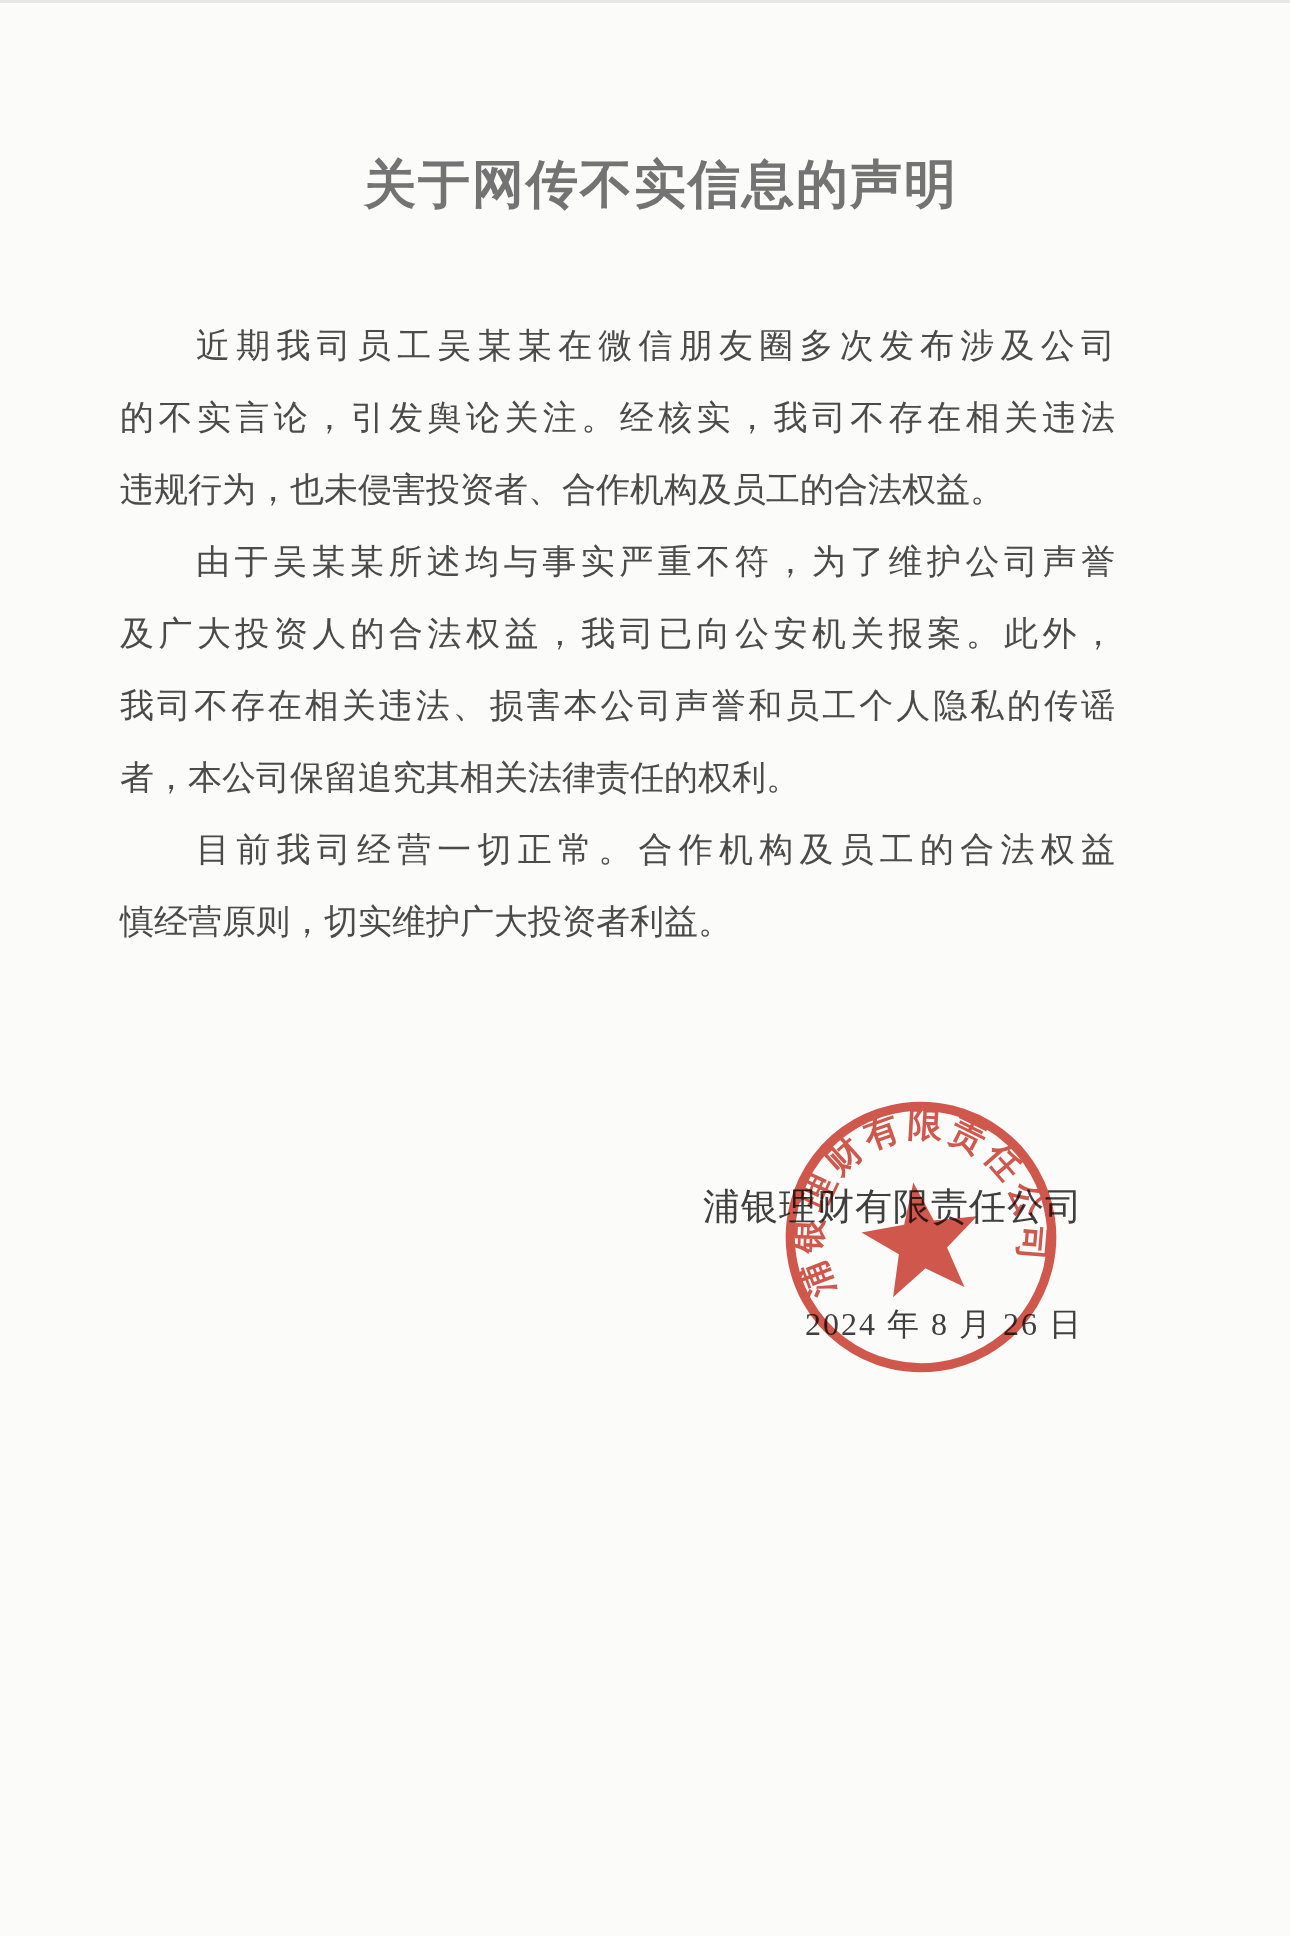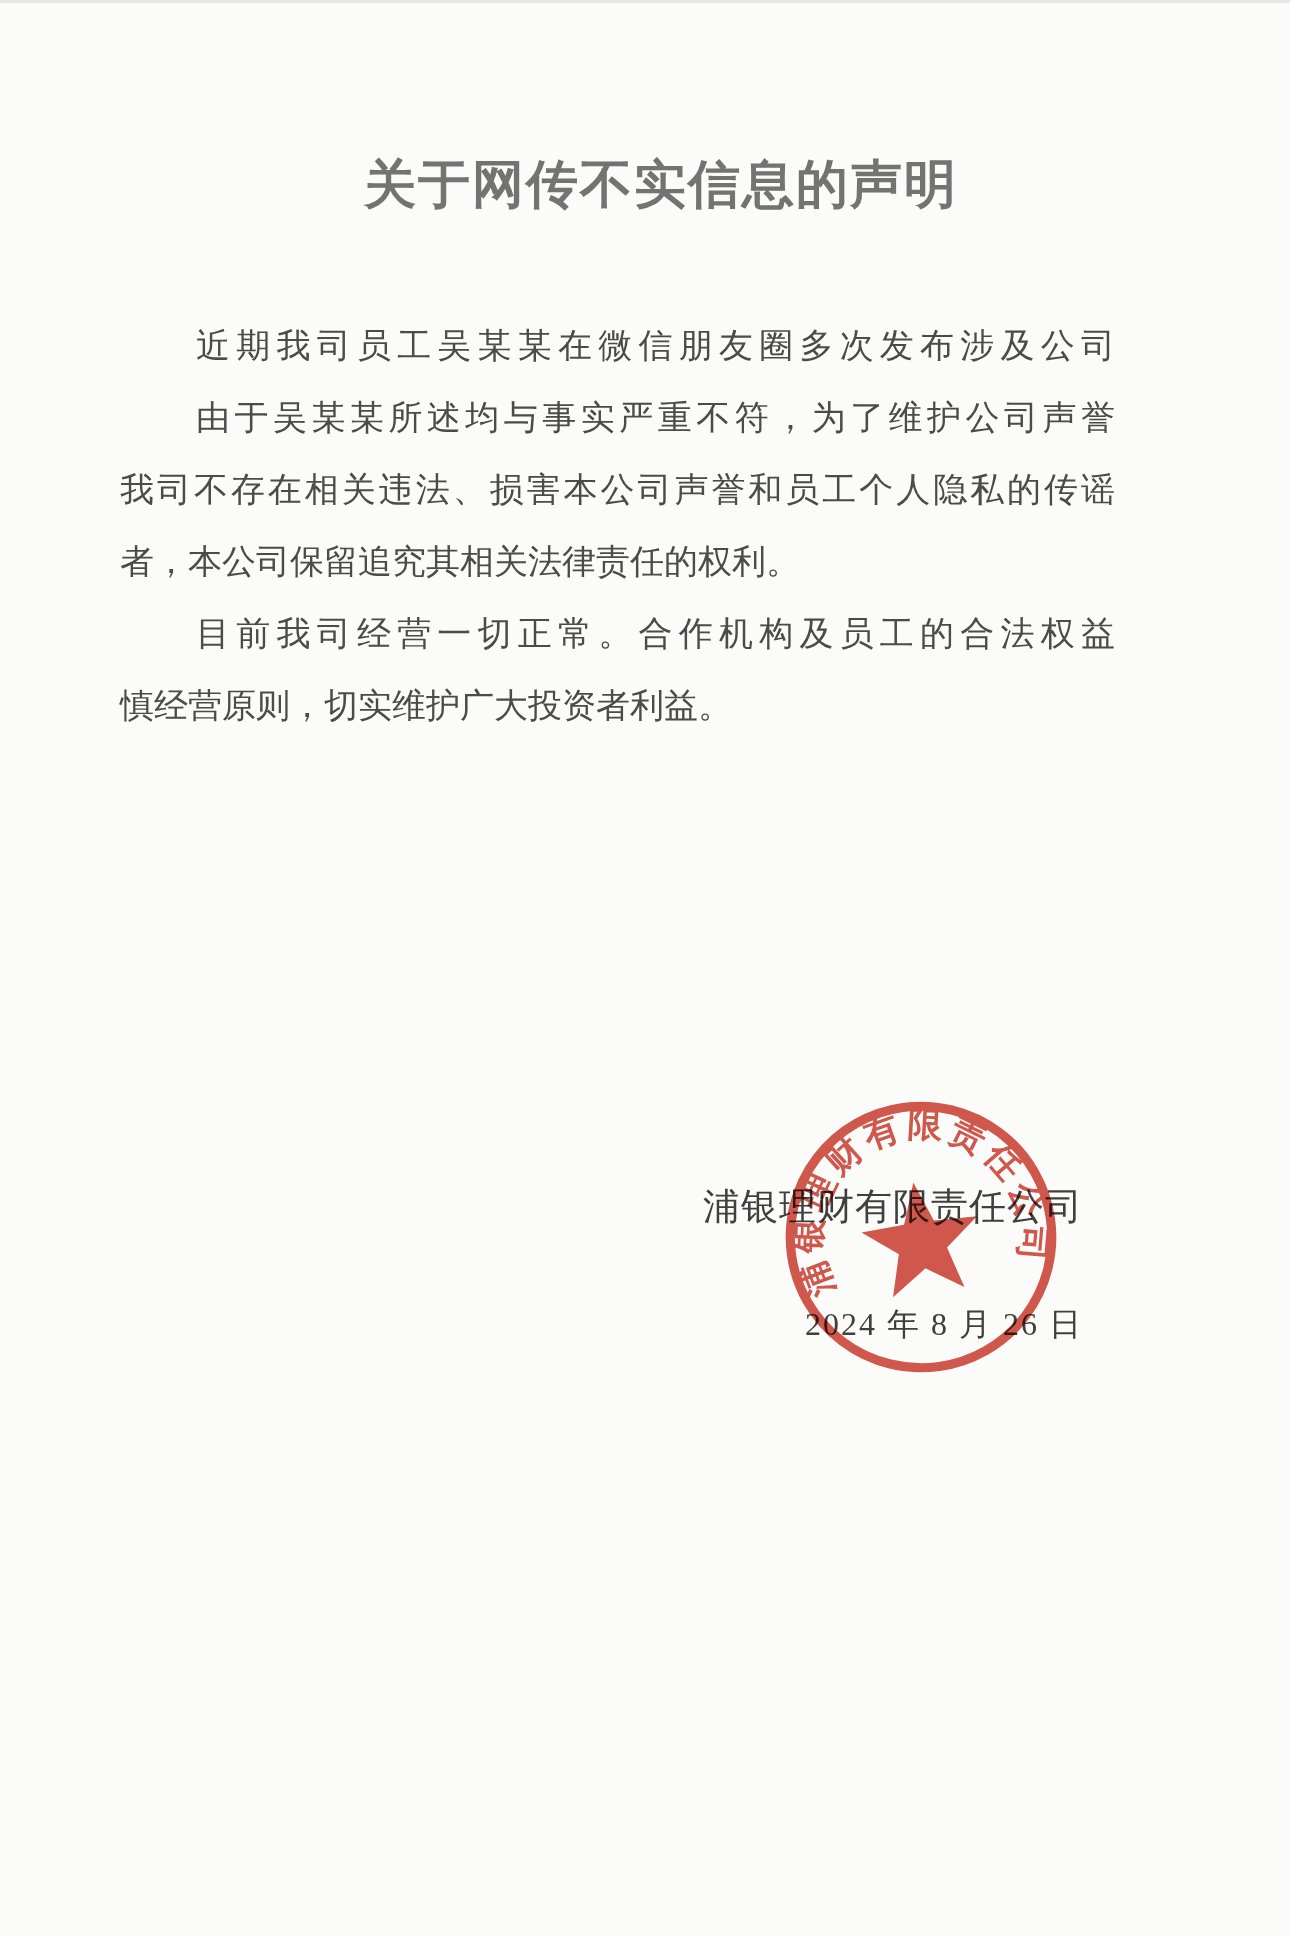--- a/index.html
+++ b/index.html
@@ -59,22 +59,25 @@
 </head>
 <body>
 
 <div class="page">
   <div class="page-top-edge"></div>
 
   <div class="doc-title">关于网传不实信息的声明</div>
 
   <div class="doc-body">
     <div class="line first">近期我司员工吴某某在微信朋友圈多次发布涉及公司</div>
+    <div class="line">的不实言论，引发舆论关注。经核实，我司不存在相关违法</div>
+    <div class="line last">违规行为，也未侵害投资者、合作机构及员工的合法权益。</div>
 
     <div class="line first">由于吴某某所述均与事实严重不符，为了维护公司声誉</div>
+    <div class="line">及广大投资人的合法权益，我司已向公安机关报案。此外，</div>
     <div class="line">我司不存在相关违法、损害本公司声誉和员工个人隐私的传谣</div>
     <div class="line last">者，本公司保留追究其相关法律责任的权利。</div>
 
     <div class="line first">目前我司经营一切正常。合作机构及员工的合法权益</div>
     <div class="line last">慎经营原则，切实维护广大投资者利益。</div>
   </div>
 
   <div class="sig-company">浦银理财有限责任公司</div>
   <div class="sig-date">2024 年 8 月 26 日</div>
 

